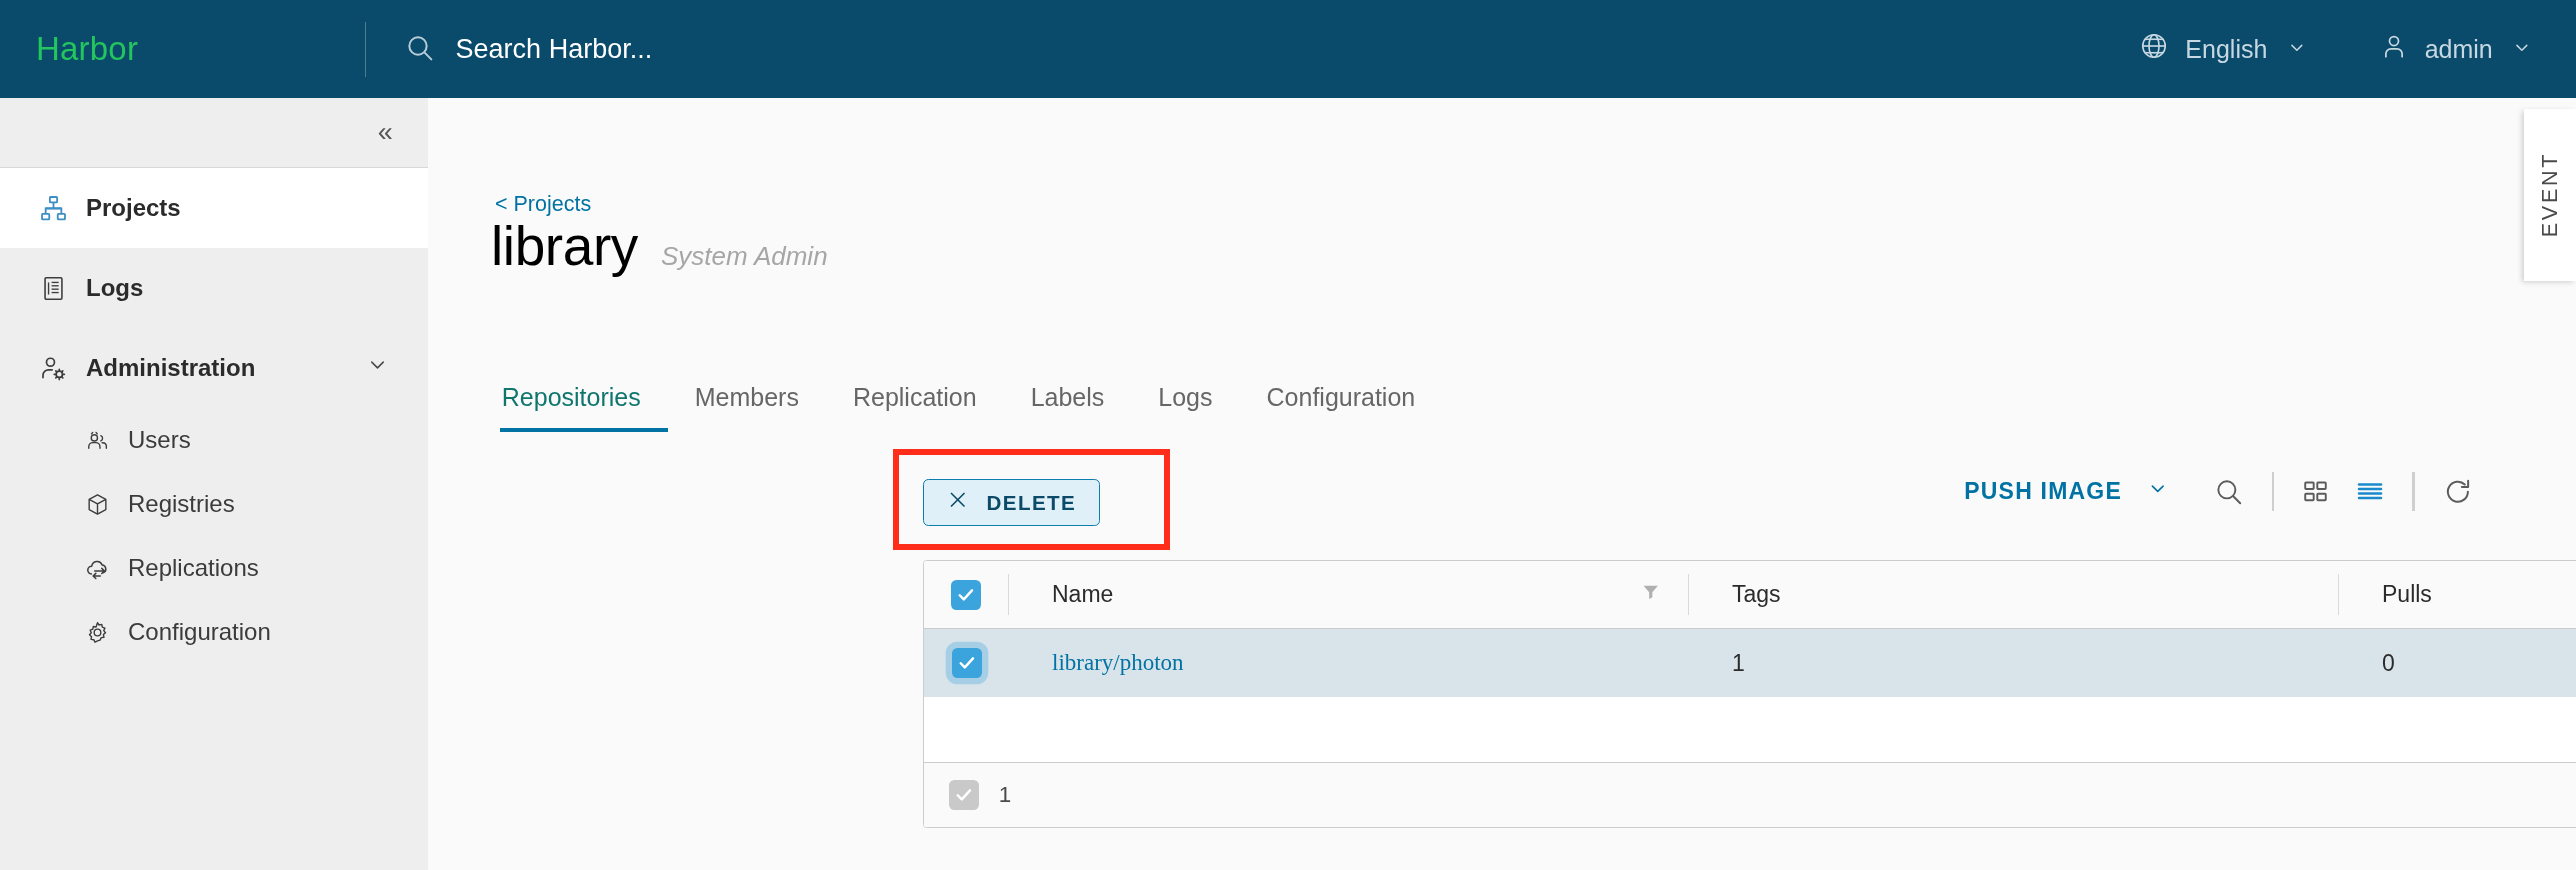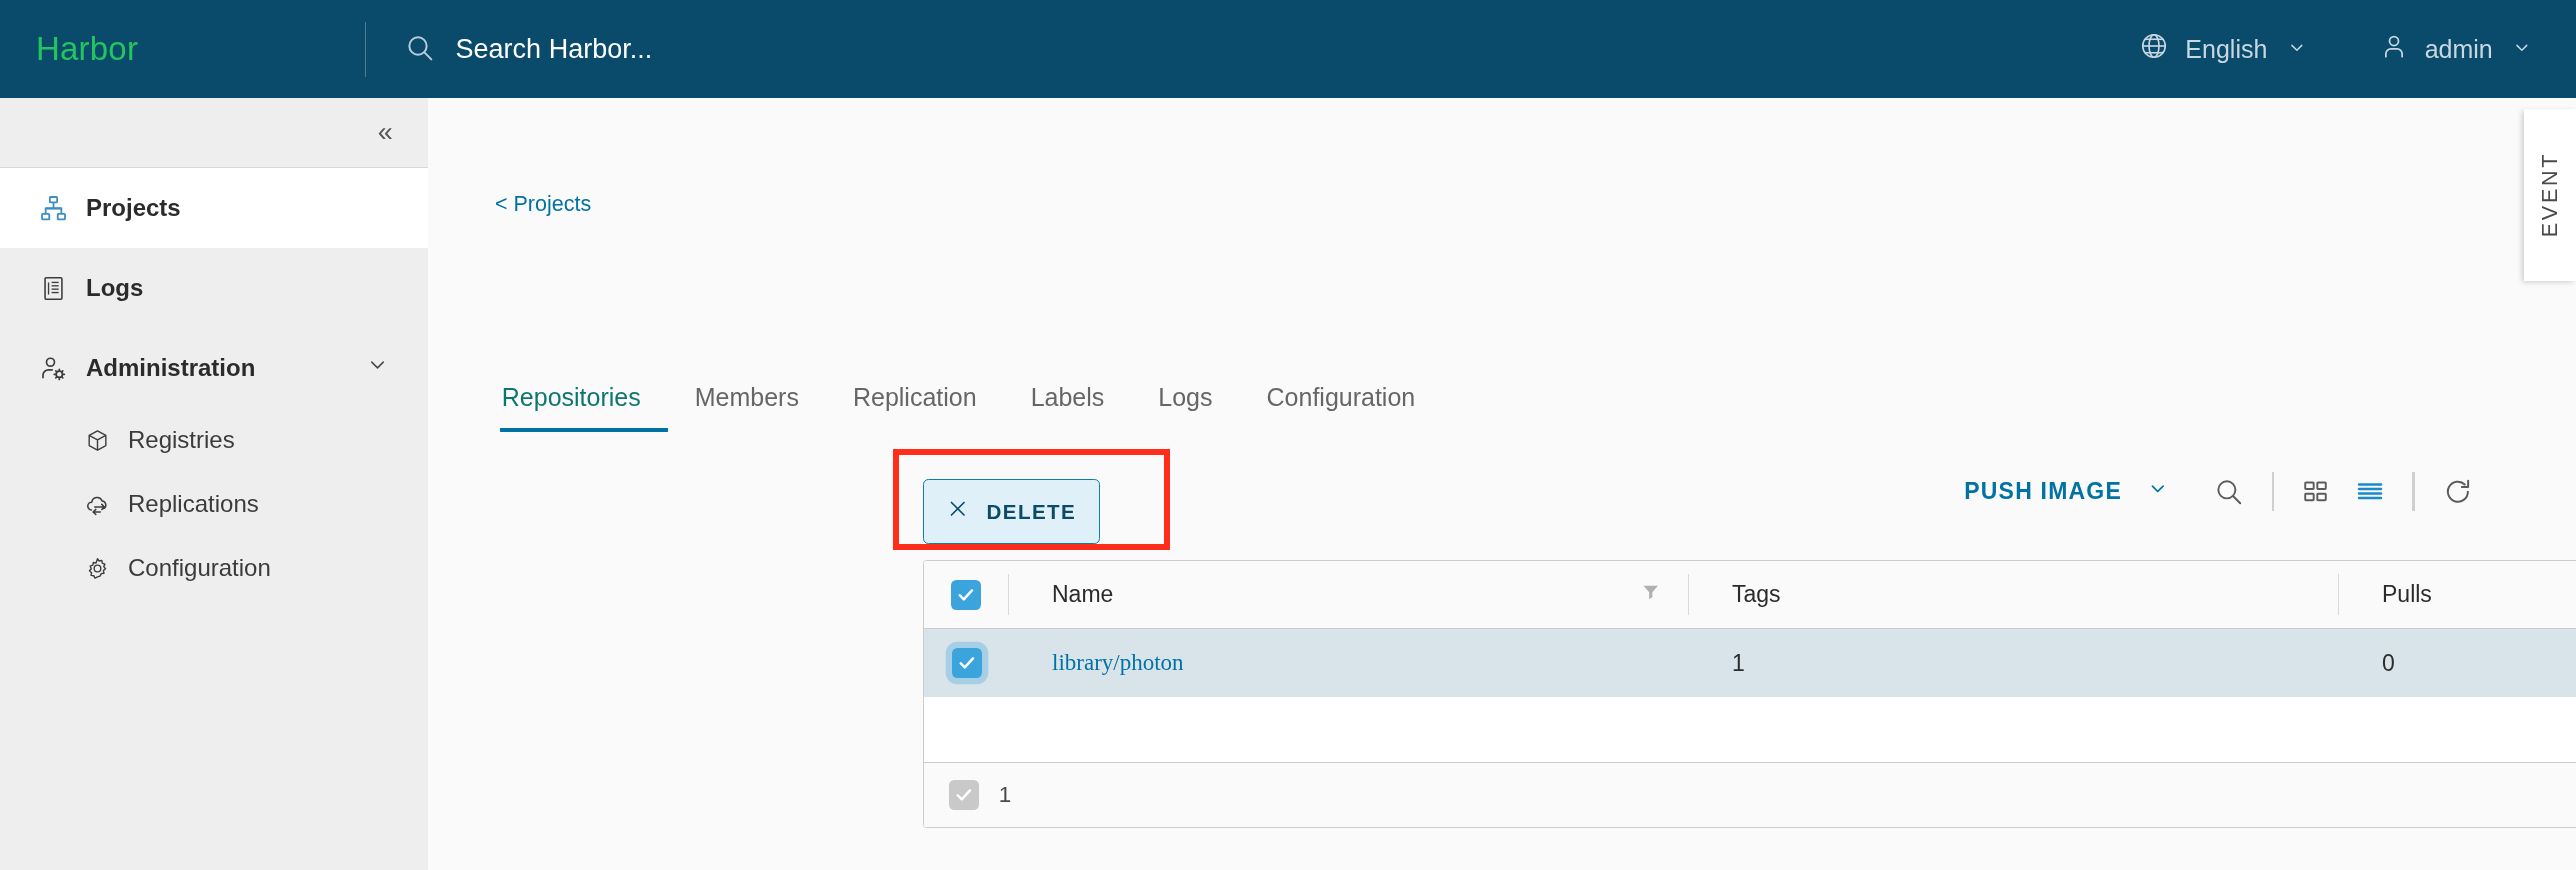--- a/index.html
+++ b/index.html
@@ -223,21 +223,21 @@
     border: 6.3px solid #ff2d1a;
     box-sizing: border-box;
     pointer-events: none;
     z-index: 5;
   }
 
   .btn-delete {
     position: absolute;
     left: 495px;
     top: 381px;
-    height: 65px;
+    height: 47px;
     padding: 0 23px;
     display: flex;
     align-items: center;
     gap: 18px;
     background: #dff0f8;
     border: 1.8px solid #0b7fab;
     border-radius: 5.4px;
     color: #0b4a68;
     font-size: 20.6px;
     font-weight: 600;
@@ -516,20 +516,32 @@
       </svg>
     </span>
     <span>Administration</span>
     <span class="caret">
       <svg width="23" height="23" viewBox="0 0 24 24" fill="none" stroke="#4a4a4a" stroke-width="1.6" stroke-linecap="round" stroke-linejoin="round">
           <polyline points="6 9 12 15 18 9"></polyline>
         </svg>
     </span>
   </div>
 
+  <div class="sub-item">
+    <span class="nicon">
+      <svg width="25" height="25" viewBox="0 0 24 24" fill="none" stroke="#3d3d3d" stroke-width="1.35" stroke-linecap="round">
+        <circle cx="9" cy="9.5" r="3"></circle>
+        <path d="M3.6 19.4v-1.5A4 4 0 0 1 7.6 14h2.8a4 4 0 0 1 4 3.9v1.5"></path>
+        <path d="M15.2 7.4a2.7 2.7 0 0 1 0 5"></path>
+        <path d="M16.4 14.2h.6a3.6 3.6 0 0 1 3.5 3.6v1.6"></path>
+        <path d="M6.2 5.6l1.2-1.4M11.8 5.6l-1.2-1.4"></path>
+      </svg>
+    </span>
+    <span>Users</span>
+  </div>
 
   <div class="sub-item">
     <span class="nicon">
       <svg width="25" height="25" viewBox="0 0 24 24" fill="none" stroke="#3d3d3d" stroke-width="1.35" stroke-linejoin="round">
         <path d="M12 2.8l8 4.3v9.8l-8 4.3-8-4.3V7.1z"></path>
         <path d="M4 7.1l8 4.3 8-4.3M12 11.4v9.8"></path>
       </svg>
     </span>
     <span>Registries</span>
   </div>
@@ -553,20 +565,24 @@
       </svg>
     </span>
     <span>Configuration</span>
   </div>
 </div>
 
 <div class="main">
 
   <div class="breadcrumb">&lt; Projects</div>
 
+  <div class="title-row">
+    <span class="proj-title">library</span>
+    <span class="proj-role">System Admin</span>
+  </div>
 
   <div class="tabs">
     <div class="tab active">Repositories</div>
     <div class="tab">Members</div>
     <div class="tab">Replication</div>
     <div class="tab">Labels</div>
     <div class="tab">Logs</div>
     <div class="tab">Configuration</div>
   </div>
 

